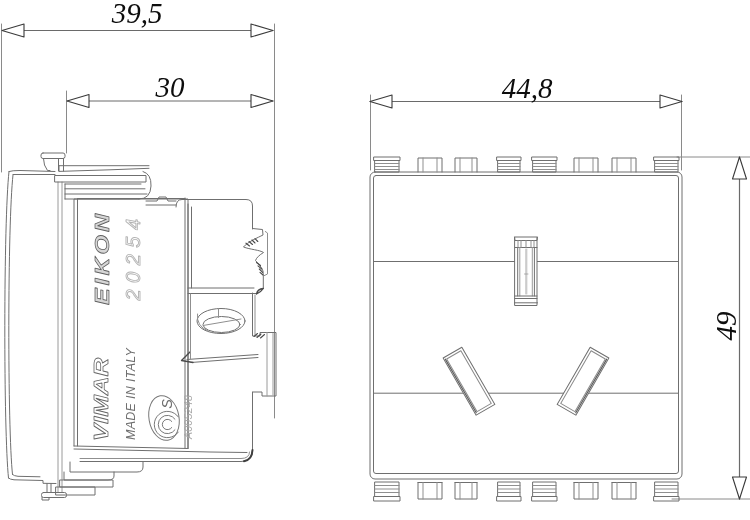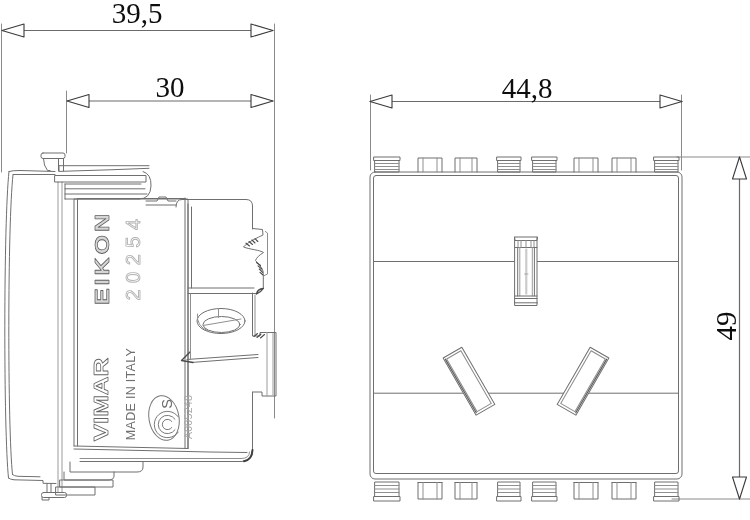--- a/index.html
+++ b/index.html
@@ -1,16 +1,16 @@
 <!DOCTYPE html>
 <html><head>
 <meta charset="utf-8">
 <style>
   html,body{margin:0;padding:0;background:#fff;-webkit-font-smoothing:antialiased;}
-  #page{width:750px;height:520px;position:relative;overflow:hidden;background:#fff;}
+  #page{width:750px;height:520px;position:relative;overflow:hidden;background:#fff;font-style:italic;}
   svg{display:block;filter:grayscale(1);}
 </style>
 </head>
 <body>
 <div id="page">
 <svg width="750" height="520" viewBox="0 0 750 520">
 <g fill="none" stroke-linecap="round" stroke-linejoin="round">
 
 <g stroke="#6a6a6a" stroke-width="1">
 

